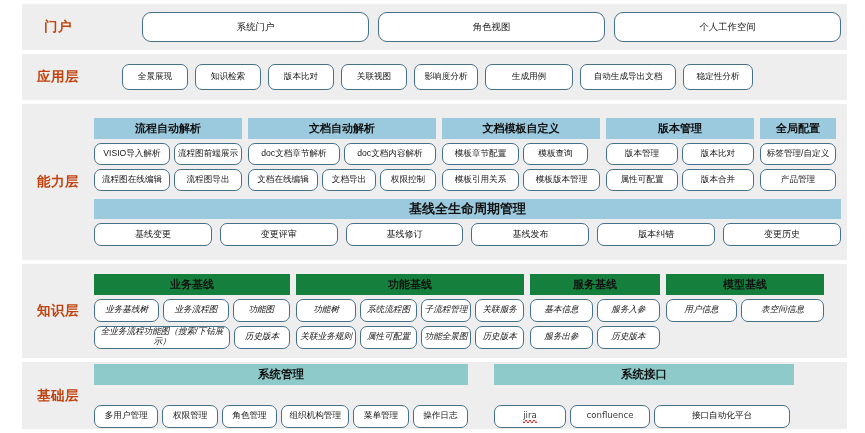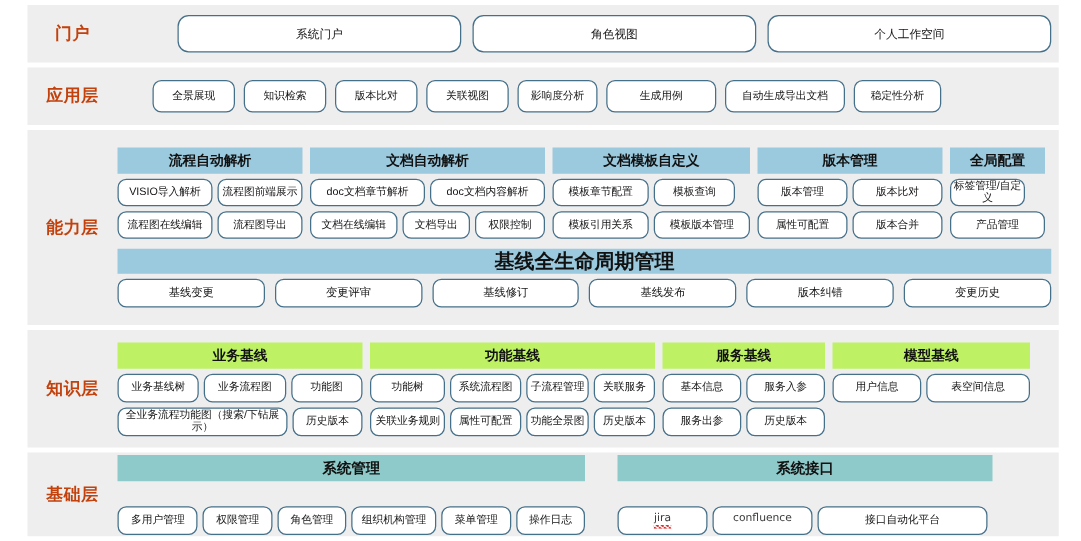--- a/index.html
+++ b/index.html
@@ -56,35 +56,35 @@
   
   #band-cap{top:104px;height:156px;}
   .cap-wrap{display:flex;flex-direction:column;gap:5px;}
   .cap-groups{display:flex;gap:6px;}
   .cap-group{display:flex;flex-direction:column;gap:4px;}
   .grp-head{
     height:21px;display:flex;align-items:center;justify-content:center;
     background:#9bc9dd;
     font-size:11px;font-weight:bold;color:#111;
   }
-  .grp-head.slate{background:#bef264;}
+  .grp-head.slate{background:#15803d;}
   .grp-head.teal{background:#8ecac9;font-size:11.5px;}
   .grp-row{display:flex;gap:4px;}
   .grp-row .pill{height:22px;}
 
   .lifecycle{display:flex;flex-direction:column;gap:4px;margin-top:3px;}
-  .lifecycle .grp-head{height:20px;font-size:16px;}
+  .lifecycle .grp-head{height:20px;font-size:13px;}
   .life-row{display:flex;gap:8px;}
   .life-row .pill{flex:1 1 0;height:23px;font-size:9px;}
 
   
   #band-know{top:264px;height:94px;}
   .know-groups{display:flex;gap:6px;}
   .know-group{display:flex;flex-direction:column;gap:4px;}
-  .know-group .grp-row .pill{height:23px;}
+  .know-group .grp-row .pill{height:23px;font-style:italic;}
 
   
   #band-base{top:362px;height:67px;}
   .base-cols{display:flex;gap:26px;}
   .base-col{display:flex;flex-direction:column;gap:20px;}
   .base-col .grp-row .pill{height:23px;}
 
   
   .squiggle{
     position:relative;
@@ -185,21 +185,21 @@
             </div>
             <div class="grp-row">
               <div class="pill" style="width:72px">属性可配置</div>
               <div class="pill" style="width:72px">版本合并</div>
             </div>
           </div>
 
           <div class="cap-group" style="width:76px">
             <div class="grp-head">全局配置</div>
             <div class="grp-row">
-              <div class="pill" style="width:60px">标签管理/自定义</div>
+              <div class="pill" style="width:76px">标签管理/自定义</div>
             </div>
             <div class="grp-row">
               <div class="pill" style="width:76px">产品管理</div>
             </div>
           </div>
 
         </div>
 
         <div class="lifecycle">
           <div class="grp-head">基线全生命周期管理</div>

